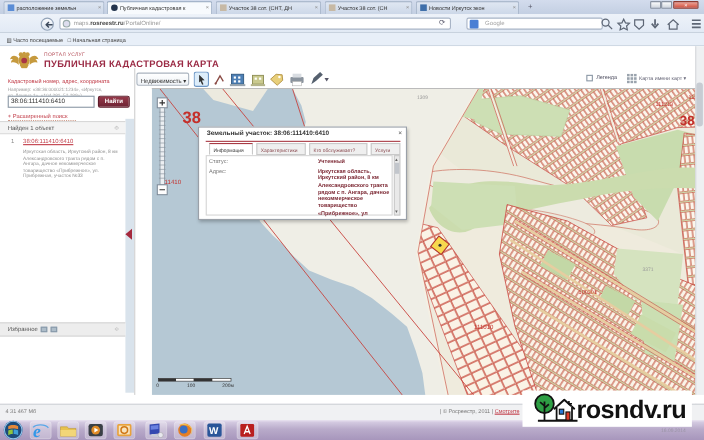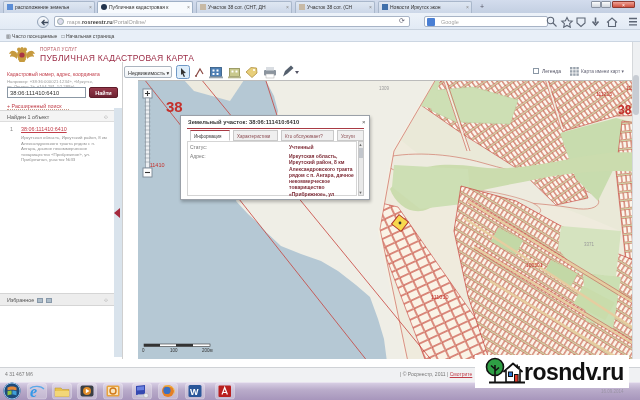--- a/index.html
+++ b/index.html
@@ -14,21 +14,21 @@
 .wb{position:absolute;top:0;height:7px;border:1px solid #8a93a2;border-radius:1px;background:linear-gradient(#fdfdfd,#cfd5dd)}
 #navbar{left:0;top:13px;width:640px;height:17px;background:linear-gradient(#edf2f9,#e2eaf5);border-bottom:1px solid #c8d2de}
 #backbtn{left:37px;top:15.5px;width:12px;height:12px;border-radius:50%;background:linear-gradient(#fbfcfe,#d9e2ee);border:1px solid #93a3b8;color:#49576b;font-size:8px;line-height:10px;text-align:center}
 #urlbar{left:54px;top:16px;width:356px;height:11px;background:#fff;border:1px solid #a8b4c6;border-radius:2px;font-size:5.5px;color:#999;padding:2px 3px 0 12px;white-space:nowrap}
 #urlbar b{color:#444;font-weight:bold}
 #searchbox{left:424px;top:16px;width:124px;height:11px;background:#fff;border:1px solid #a8b4c6;border-radius:2px;font-size:5.5px;color:#a5a5a5;padding:2px 2px 0 16px}
 #bookmarks{left:0;top:30px;width:640px;height:12px;background:#e8eff8;border-bottom:1px solid #ccd6e2;font-size:5px;color:#444;padding:3px 0 0 6px}
 
 #pageheader{left:0;top:42px;width:640px;height:20px;background:#fff}
 #h-small{left:40px;top:47px;font-size:4.5px;color:#b5505a;letter-spacing:.3px}
-#h-big{left:40px;top:52.5px;font-size:8.5px;font-weight:normal;color:#9b2b45;letter-spacing:0.3px}
+#h-big{left:40px;top:52.5px;font-size:8.5px;font-weight:bold;color:#9b2b45;letter-spacing:0.3px}
 
 #sidebar{left:0;top:62px;width:122px;height:298px;background:#fff}
 #sb-scroll{left:114px;top:108px;width:8px;height:249px;background:#d9e3ec}
 #sb-arrow{left:114px;top:208px;width:0;height:0;border-top:5px solid transparent;border-bottom:5px solid transparent;border-right:6px solid #a5293d}
 #sb-label{left:7px;top:71px;font-size:5px;color:#c13b47;width:110px}
 #sb-hint{left:7px;top:78.5px;font-size:4.3px;color:#9a9a9a;width:108px;line-height:5.2px}
 #sb-input{left:7px;top:87px;width:79px;height:11px;background:#fff;border:1px solid #8b98a5;font-size:5.8px;color:#333;padding:2px 0 0 2px}
 #sb-btn{left:89px;top:87px;width:29px;height:11px;background:linear-gradient(#96394a,#6e2333);border:1px solid #5d1b29;border-radius:2px;color:#fff;font-size:5.5px;font-weight:bold;text-align:center;padding-top:2px}
 #sb-adv{left:7px;top:103px;font-size:5.3px;color:#c13b47;border-bottom:1px dotted #c98;width:62px}
 #sb-found{left:0px;top:110px;width:114px;height:12px;background:#f4f4f4;border-top:1px solid #d8d8d8;border-bottom:1px solid #ddd;font-size:5.4px;color:#555;padding:3px 0 0 7px}

